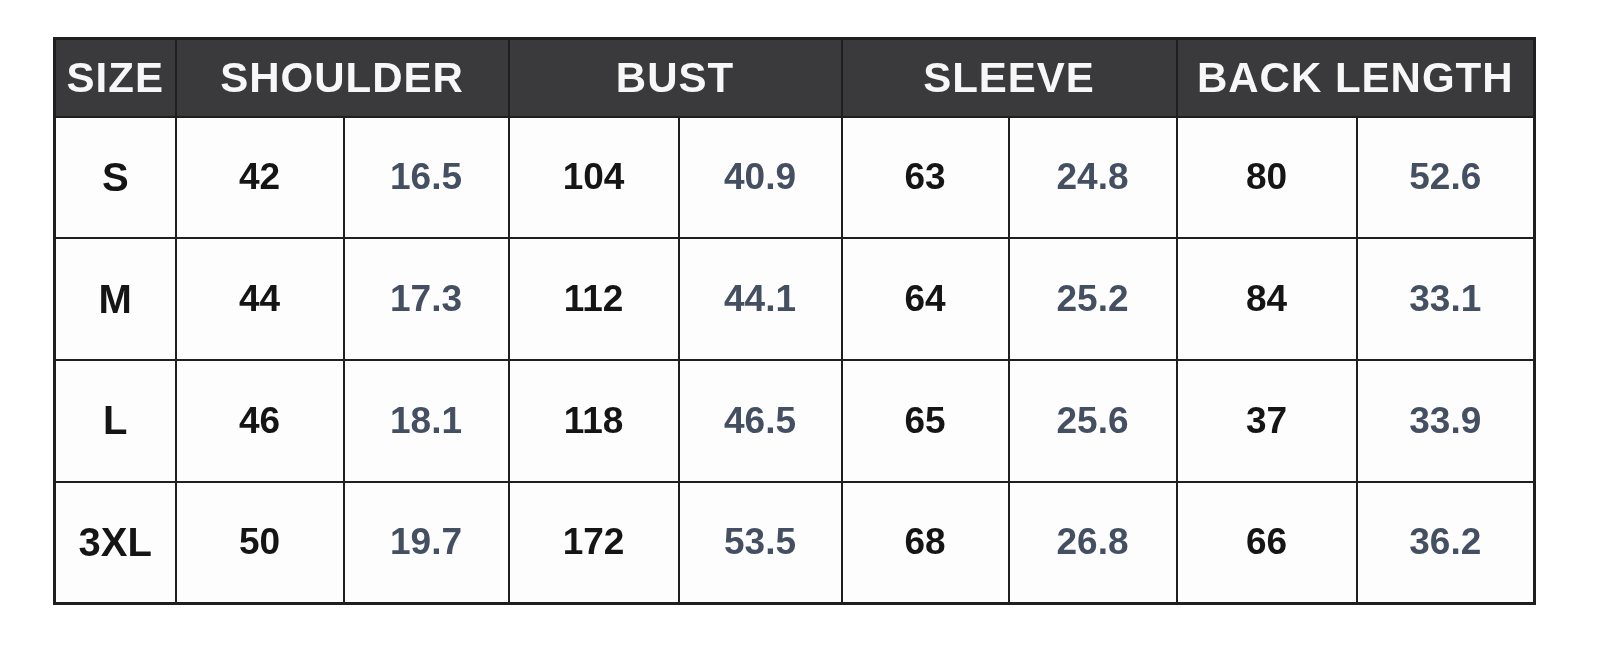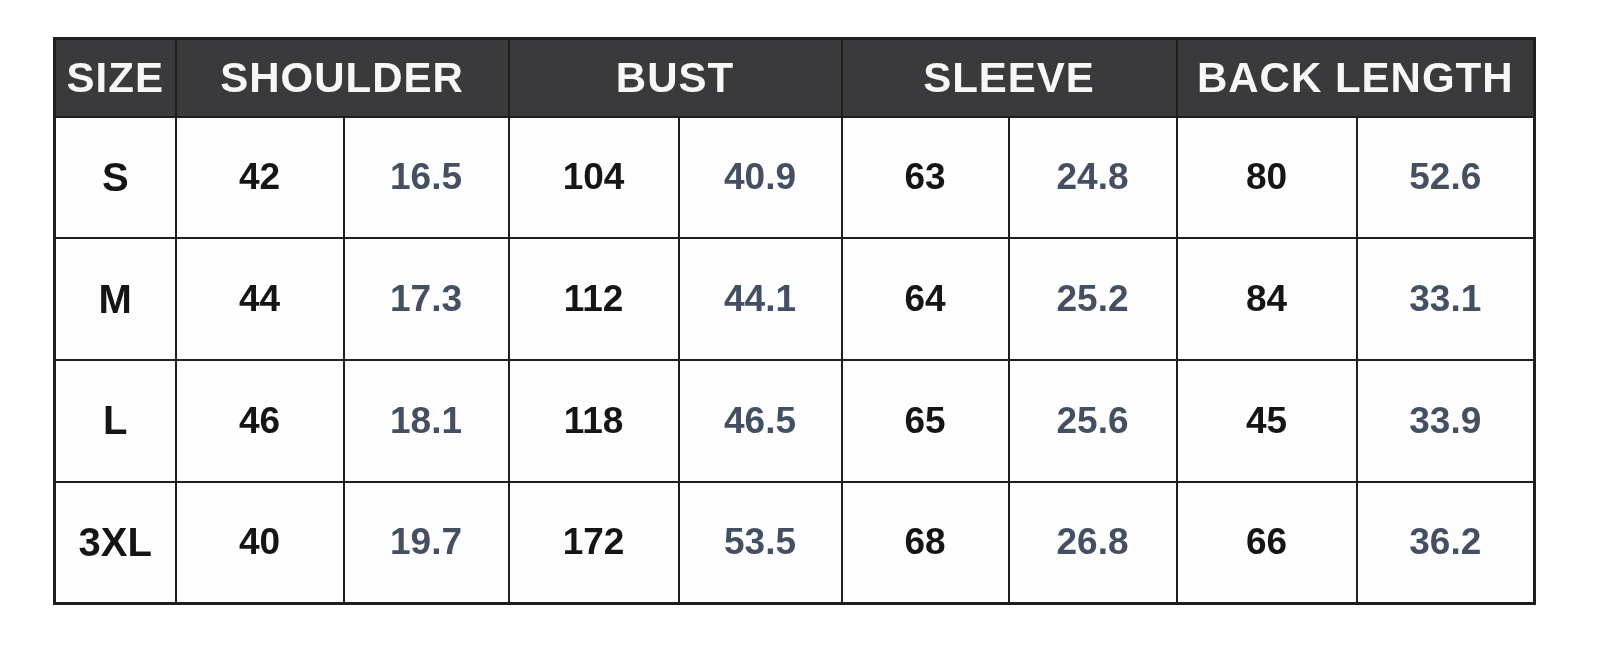--- a/index.html
+++ b/index.html
@@ -105,26 +105,26 @@
         <td class="val inch">33.1</td>
       </tr>
       <tr class="data-row">
         <td class="size-cell">L</td>
         <td class="val cm">46</td>
         <td class="val inch">18.1</td>
         <td class="val cm">118</td>
         <td class="val inch">46.5</td>
         <td class="val cm">65</td>
         <td class="val inch">25.6</td>
-        <td class="val cm">45</td>
+        <td class="val cm">37</td>
         <td class="val inch">33.9</td>
       </tr>
       <tr class="data-row">
         <td class="size-cell">3XL</td>
-        <td class="val cm">40</td>
+        <td class="val cm">50</td>
         <td class="val inch">19.7</td>
         <td class="val cm">172</td>
         <td class="val inch">53.5</td>
         <td class="val cm">68</td>
         <td class="val inch">26.8</td>
         <td class="val cm">66</td>
         <td class="val inch">36.2</td>
       </tr>
     </tbody>
   </table>

